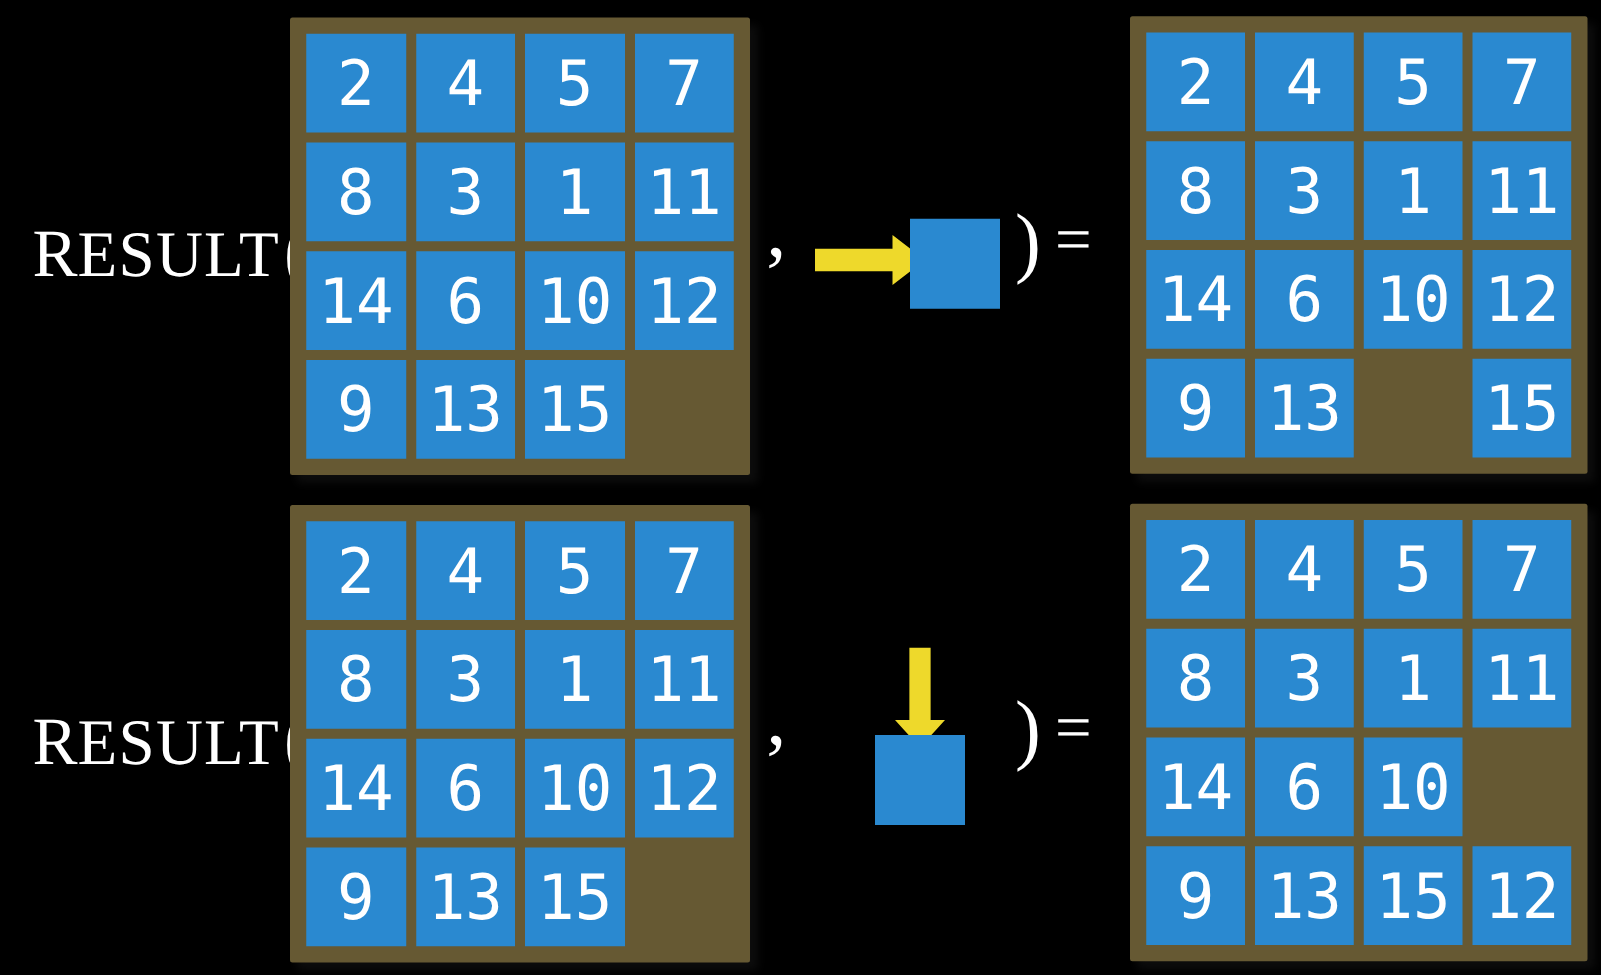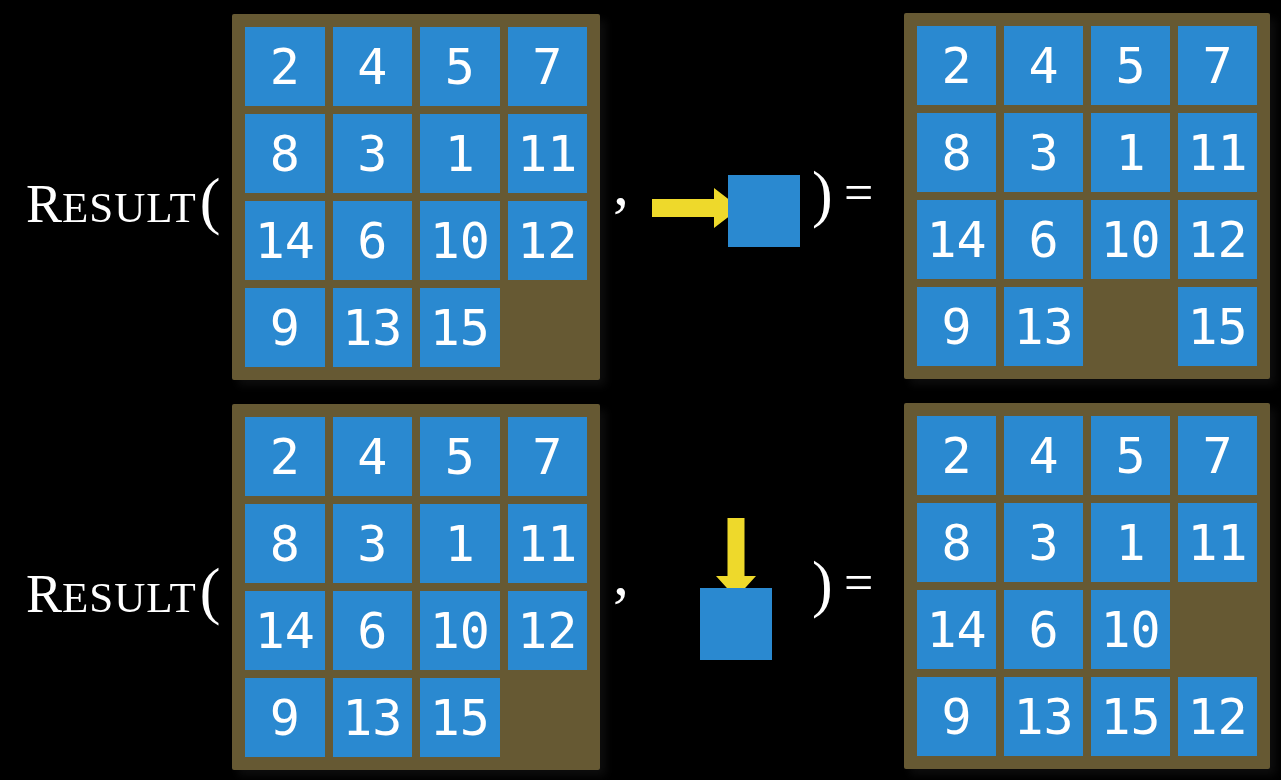--- a/index.html
+++ b/index.html
@@ -15,21 +15,21 @@
   .row-bottom { top:390px; }
 
   
   .func-label {
     position:absolute; left:26px; top:170px;
     display:flex; align-items:baseline;
     color:var(--label_text,#fff); line-height:1;
     white-space:nowrap;
   }
   .func-cap   { font-size:54px; }
-  .func-rest  { font-size:43px; letter-spacing:1px; }
+  .func-rest  { font-size:52px; letter-spacing:1px; }
   .func-paren { font-size:62px; margin-left:3px; transform:scaleY(1.02); }
 
   
   .board {
     position:absolute;
     width:368px; height:366px;
     background:var(--board,#665933);
     box-sizing:border-box;
     padding:13px;
     display:grid;

